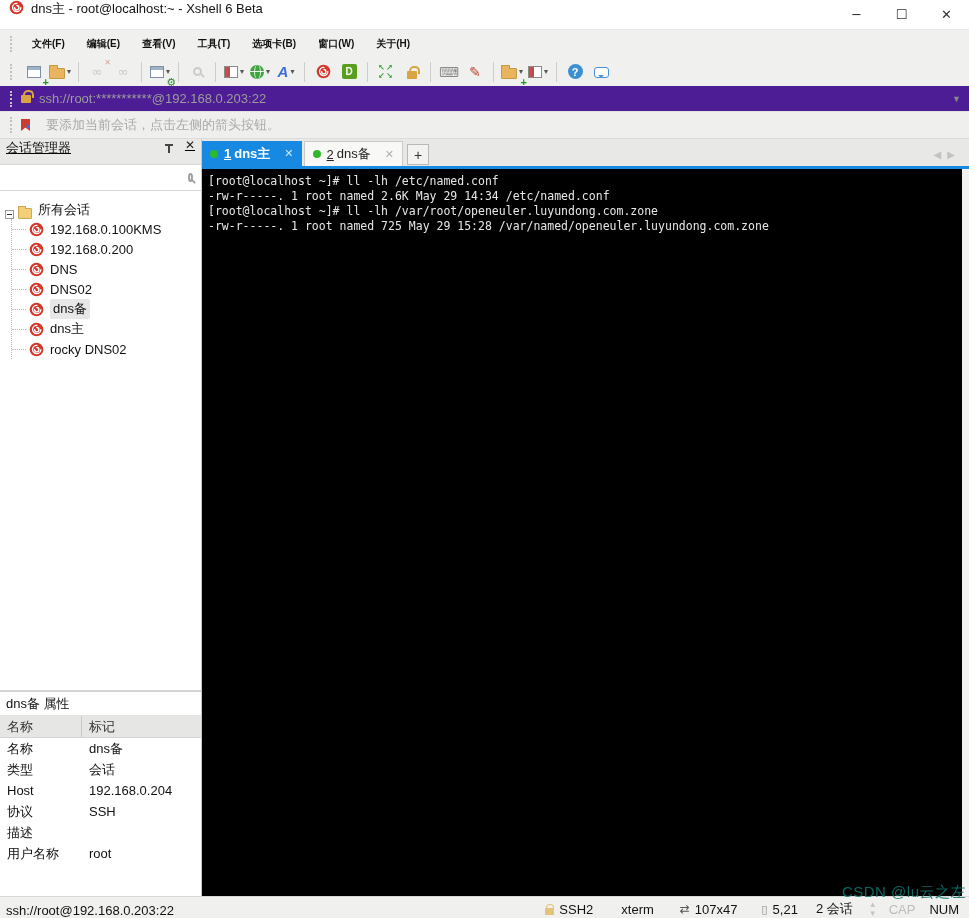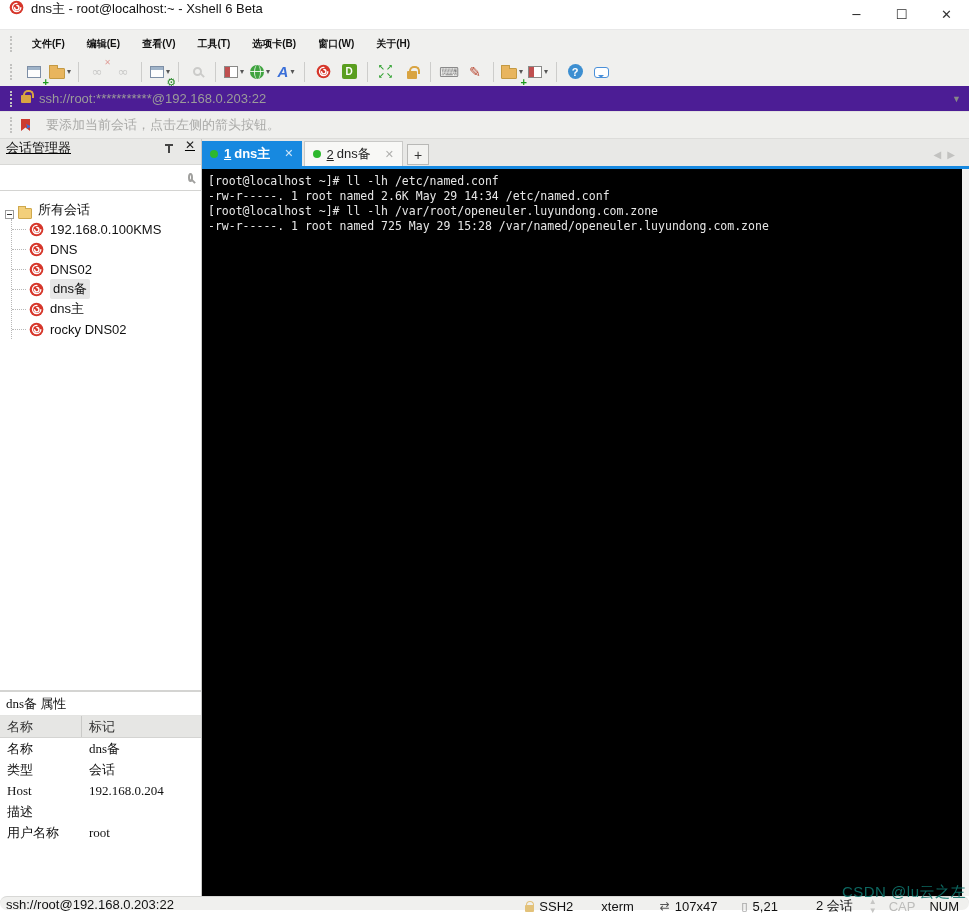--- a/index.html
+++ b/index.html
@@ -100,31 +100,31 @@
   .tab-arrows { position:absolute; right:8px; bottom:6px; font-size:10px; color:#c2c2c0; letter-spacing:6px; }
   .tabline { height:3px; background:#1789e0; }
 
   
   .terminal { position:relative; width:767px; height:727px; background:#000; padding:5px 0 0 6px; }
   .termline { font-family:"DejaVu Sans Mono",monospace; font-size:11.5px; line-height:15px; color:#e6e6e6; white-space:pre; }
   .cursor { display:inline-block; width:7px; height:13px; background:#33cc33; vertical-align:-2px; }
   .term-scrollbar { position:absolute; right:0; top:0; width:7px; height:100%; background:#f2f2f0; }
 
   
-  .props { position:absolute; left:0; top:551px; width:201px; background:#fff; border-top:2px solid #d4d4d2;font-family:Liberation Serif, serif; }
+  .props { position:absolute; left:0; top:551px; width:201px; background:#fff; border-top:2px solid #d4d4d2; }
   .props-title { height:24px; display:flex; align-items:center; padding-left:6px; font-size:13px; color:#111; border-bottom:1px solid #e4e4e2; }
   .props-header { height:22px; background:#e6e6e4; display:flex; align-items:center; font-size:13px; color:#333; border-bottom:1px solid #d4d4d2; }
   .props-header .c1 { width:82px; padding-left:7px; border-right:1px solid #c9c9c7; height:100%; display:flex; align-items:center; }
   .props-header .c2 { padding-left:7px; }
   .props-row { height:21px; display:flex; align-items:center; font-size:13px; color:#111; }
   .props-row .pl { width:82px; padding-left:7px; flex:none; }
   .props-row .pv { padding-left:7px; }
 
   
-  .statusbar { left:0; top:896px; width:969px; height:14px; background:#f0f0ee; border-top:1px solid #d8d8d6; display:flex; align-items:flex-start; font-size:13px; color:#111; padding:0 10px 0 6px;border-radius:10px; }
+  .statusbar { left:0; top:896px; width:969px; height:22px; background:#f0f0ee; border-top:1px solid #d8d8d6; display:flex; align-items:flex-end; font-size:13px; color:#111; padding:0 10px 0 6px; }
   .sb-right { margin-left:auto; display:flex; align-items:center; }
   .sb-item { display:flex; align-items:center; }
   .sb-icon { margin-right:5px; }
   .sb-lock { width:9px; height:7px; background:#e3c27a; border-radius:1px; position:relative; margin-top:4px; }
   .sb-lock::before { content:""; position:absolute; left:1px; top:-4px; width:6px; height:5px; border:1.5px solid #e3c27a; border-bottom:none; border-radius:4px 4px 0 0; }
   .sb-resize { font-size:12px; color:#555; font-family:"DejaVu Sans",sans-serif; }
   .sb-pos { font-size:11px; color:#888; font-family:"DejaVu Sans",sans-serif; }
   .sb-updown { font-size:8px; color:#c6c6c4; line-height:9px; display:flex; flex-direction:column; }
   .sb-gray { color:#bcbcba; }
 
@@ -288,20 +288,26 @@
       <div class="tree-item">
           <svg class="spiral" viewBox="0 0 16 16">
             <use href="#xspiral"></use>
           </svg>
           <span class="lbl">192.168.0.100KMS</span>
         </div>
       <div class="tree-item">
           <svg class="spiral" viewBox="0 0 16 16">
             <use href="#xspiral"></use>
           </svg>
+          <span class="lbl">192.168.0.200</span>
+        </div>
+      <div class="tree-item">
+          <svg class="spiral" viewBox="0 0 16 16">
+            <use href="#xspiral"></use>
+          </svg>
           <span class="lbl">DNS</span>
         </div>
       <div class="tree-item">
           <svg class="spiral" viewBox="0 0 16 16">
             <use href="#xspiral"></use>
           </svg>
           <span class="lbl">DNS02</span>
         </div>
       <div class="tree-item selected">
           <svg class="spiral" viewBox="0 0 16 16">
@@ -334,20 +340,24 @@
         <span class="pl">名称</span>
         <span class="pv">dns备</span>
       </div>
     <div class="props-row">
         <span class="pl">类型</span>
         <span class="pv">会话</span>
       </div>
     <div class="props-row">
         <span class="pl">Host</span>
         <span class="pv">192.168.0.204</span>
+      </div>
+    <div class="props-row">
+        <span class="pl">协议</span>
+        <span class="pv">SSH</span>
       </div>
     <div class="props-row">
         <span class="pl">描述</span>
         <span class="pv"></span>
       </div>
     <div class="props-row">
         <span class="pl">用户名称</span>
         <span class="pv">root</span>
       </div>
   </div>
@@ -389,21 +399,21 @@
       </span>
     <span class="sb-item" style="margin-left:28px">xterm</span>
     <span class="sb-item" style="margin-left:26px">
         <span class="sb-resize sb-icon">⇄</span>
         <span>107x47</span>
       </span>
     <span class="sb-item" style="margin-left:24px">
         <span class="sb-pos sb-icon">▯</span>
         <span>5,21</span>
       </span>
-    <span class="sb-item" style="margin-left:38px">2 会话</span>
+    <span class="sb-item" style="margin-left:18px">2 会话</span>
     <span class="sb-item sb-updown" style="margin-left:16px">
         <span>▲</span>
         <span>▼</span>
       </span>
     <span class="sb-item sb-gray" style="margin-left:12px">CAP</span>
     <span class="sb-item" style="margin-left:14px">NUM</span>
   </div>
 </div>
 
 <div class="abs watermark">CSDN @lu云之左</div>

